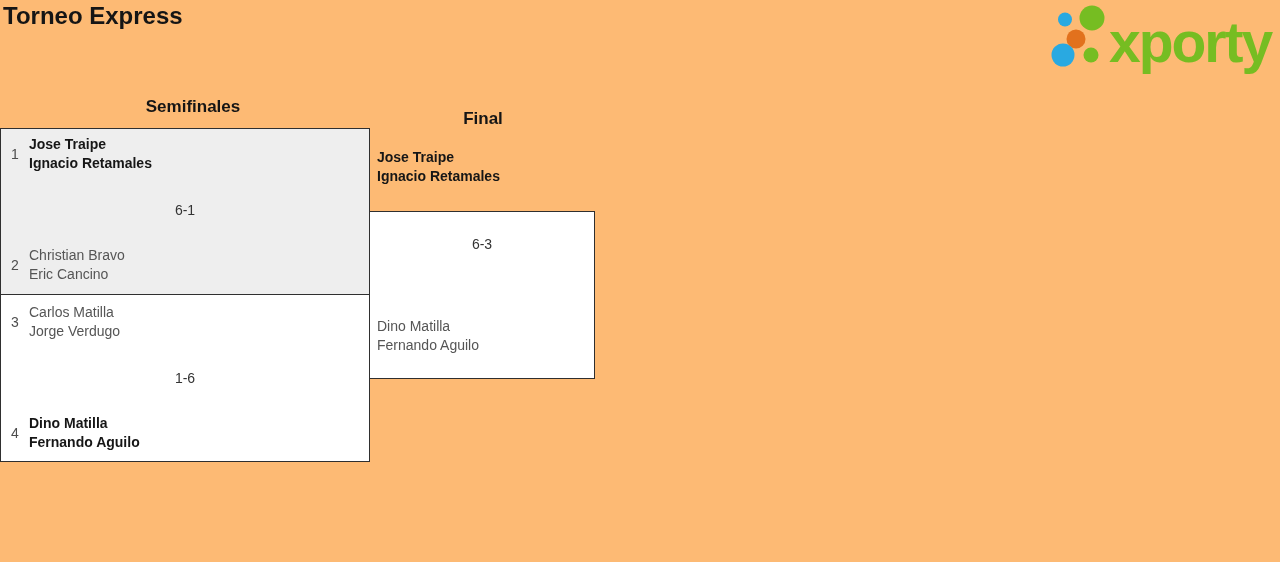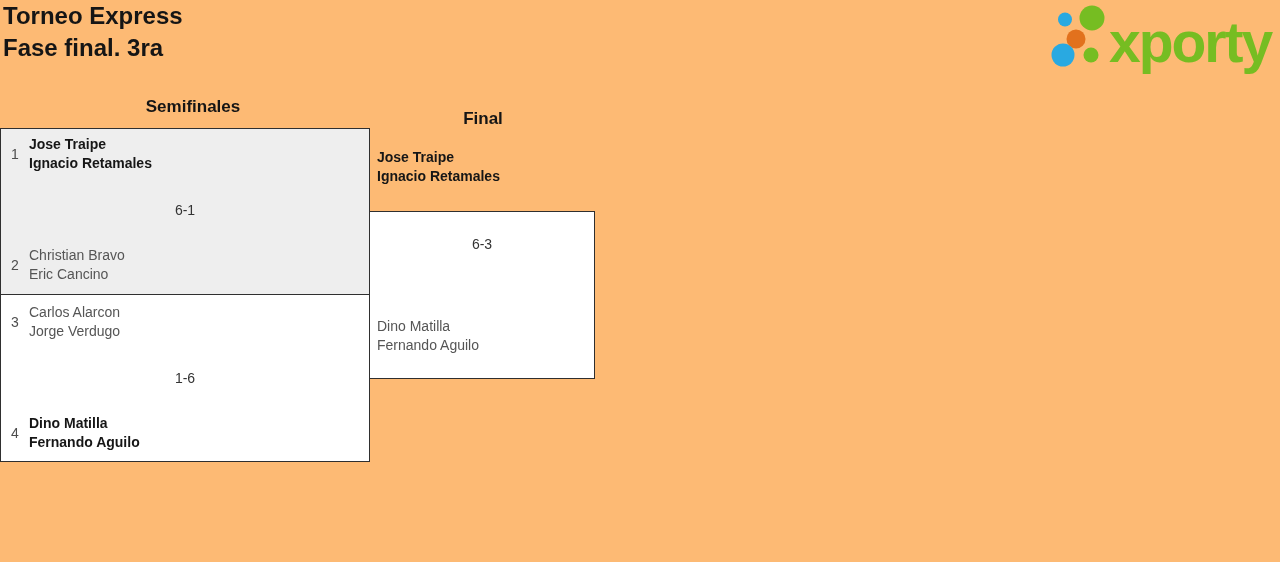--- a/index.html
+++ b/index.html
@@ -56,21 +56,20 @@
   .ft1 { top:148px; }
   .ft2 { top:317px; }
 </style>
 </head>
 <body>
 
 <div class="page">
 
   <div class="title-block">
     <div class="title-line">Torneo Express</div>
-    <div class="title-line">Fase final. 3ra</div>
   </div>
 
   <a class="logo">
     <svg width="230" height="78" viewBox="0 0 230 78">
       <circle cx="18" cy="16.5" r="7" fill="#29a9e1"></circle>
       <circle cx="45" cy="15" r="12.5" fill="#76bd22"></circle>
       <circle cx="29" cy="36" r="9.5" fill="#e2711d"></circle>
       <circle cx="16" cy="52" r="11.5" fill="#29a9e1"></circle>
       <circle cx="44" cy="52" r="7.5" fill="#76bd22"></circle>
       <text x="62" y="59" font-family="Liberation Sans, sans-serif" font-size="57" font-weight="bold" letter-spacing="-2" fill="#76bd22">xporty</text>
@@ -95,21 +94,21 @@
         <span class="player">Christian Bravo</span>
         <span class="player">Eric Cancino</span>
       </span>
     </div>
   </div>
 
   <div class="match-box sf2">
     <div class="team-row row-top">
       <span class="seed">3</span>
       <span class="names loser-names">
-        <span class="player">Carlos Alarcon</span>
+        <span class="player">Carlos Matilla</span>
         <span class="player">Jorge Verdugo</span>
       </span>
     </div>
     <div class="score">1-6</div>
     <div class="team-row row-bot">
       <span class="seed">4</span>
       <span class="names winner-names">
         <span class="player">Dino Matilla</span>
         <span class="player">Fernando Aguilo</span>
       </span>

